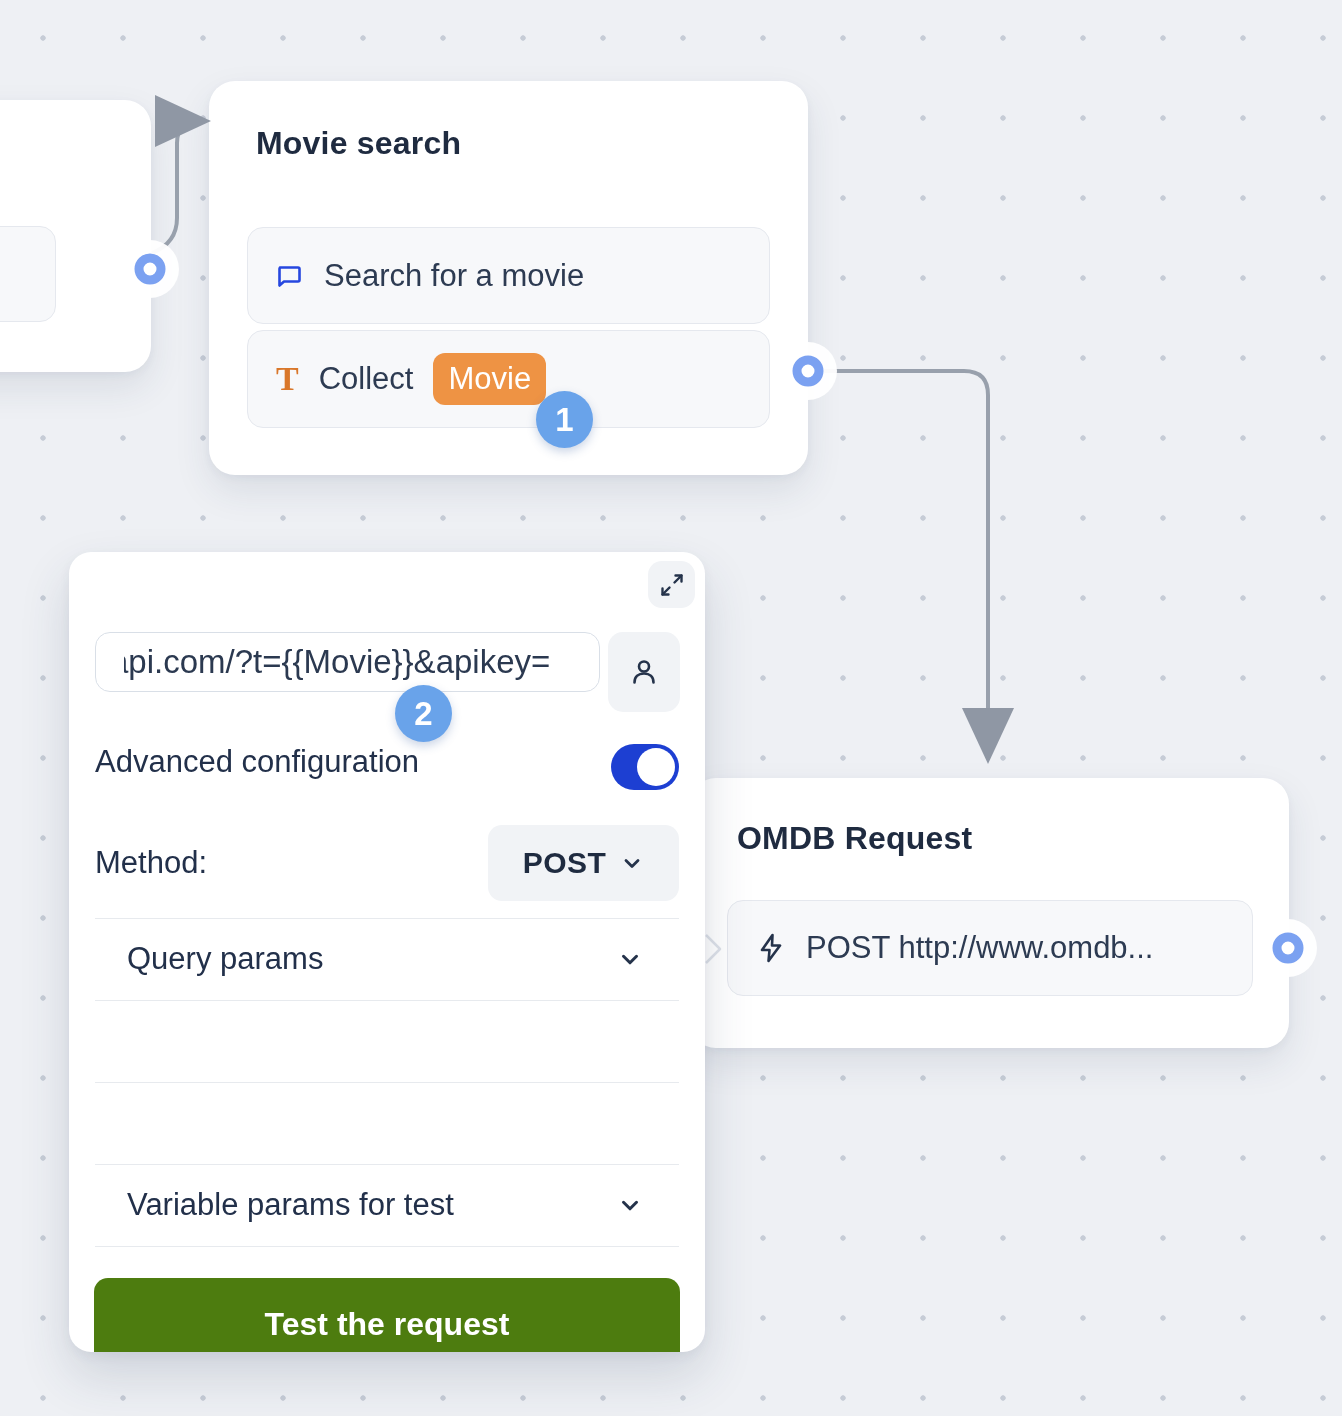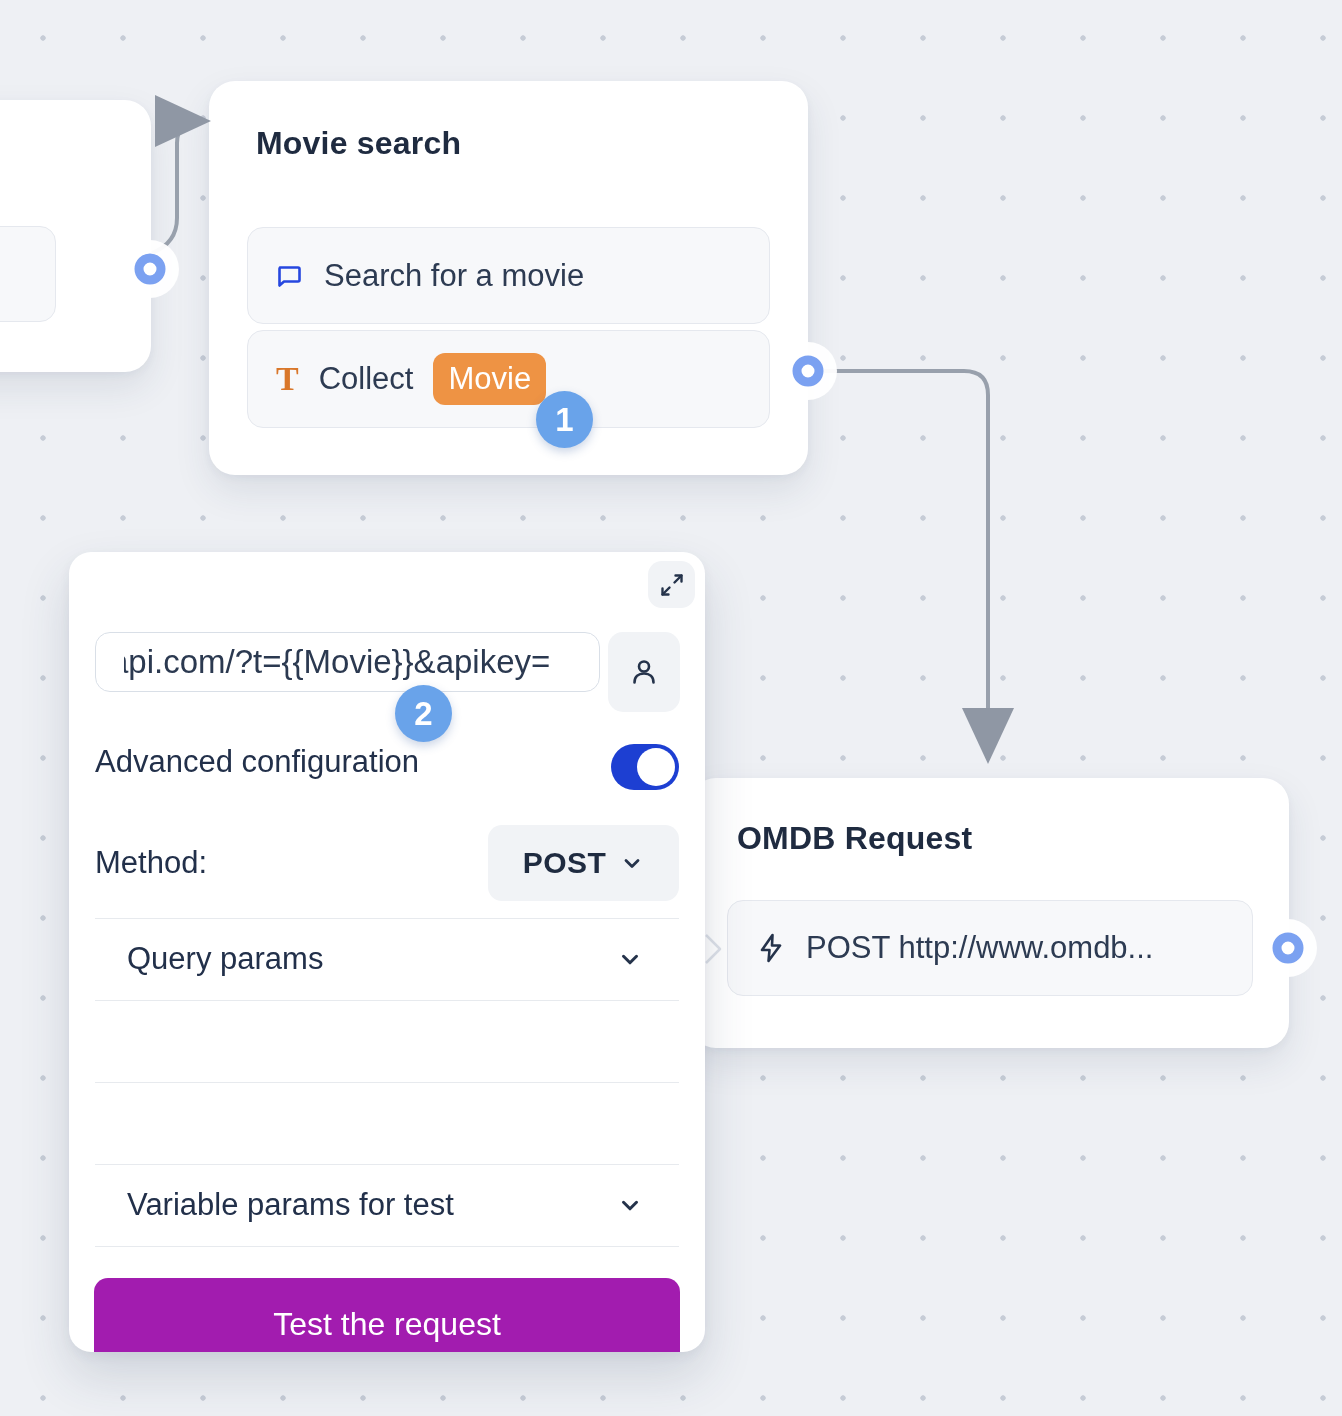--- a/index.html
+++ b/index.html
@@ -82,22 +82,22 @@
   }
   #method-select .val{font-size:30px;font-weight:700;color:#1f2b40;letter-spacing:0.5px;}
   .divider{position:absolute;left:26px;width:584px;height:0;border-top:1.5px solid #e7eaee;}
   .section-row{
     position:absolute;left:26px;width:584px;height:82px;display:flex;align-items:center;
     justify-content:space-between;cursor:pointer;
   }
   .section-row .lbl{font-size:31px;color:#22304a;padding-left:32px;}
   .section-row .chev{padding-right:36px;display:flex;align-items:center;}
   #test-btn{
-    position:absolute;left:25px;top:726px;width:586px;height:92px;background:#a21caf;border:none;
-    border-radius:14px;color:#fff;font-family:"Liberation Sans", sans-serif;font-size:32px;font-weight:400;cursor:pointer;
+    position:absolute;left:25px;top:726px;width:586px;height:92px;background:#4d7c0f;border:none;
+    border-radius:14px;color:#fff;font-family:"Liberation Sans", sans-serif;font-size:32px;font-weight:700;cursor:pointer;
   }
   .notch{position:absolute;left:8px;top:147px;}
 </style>
 </head>
 <body>
 
 <div class="card" id="node-left">
   <div class="node-item"></div>
 </div>
 

